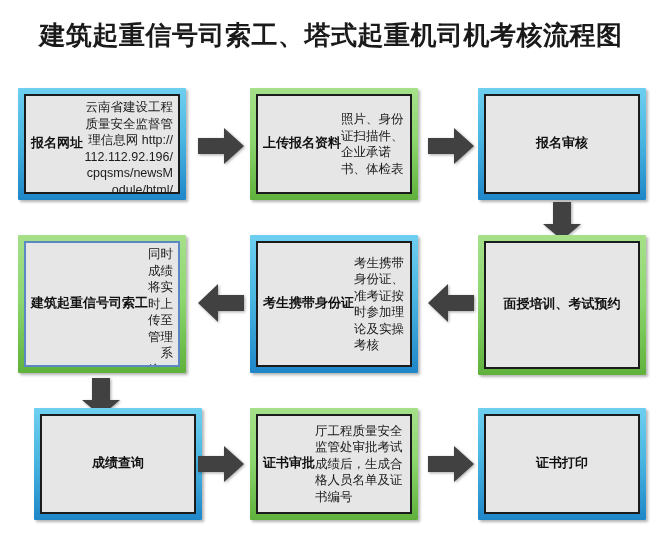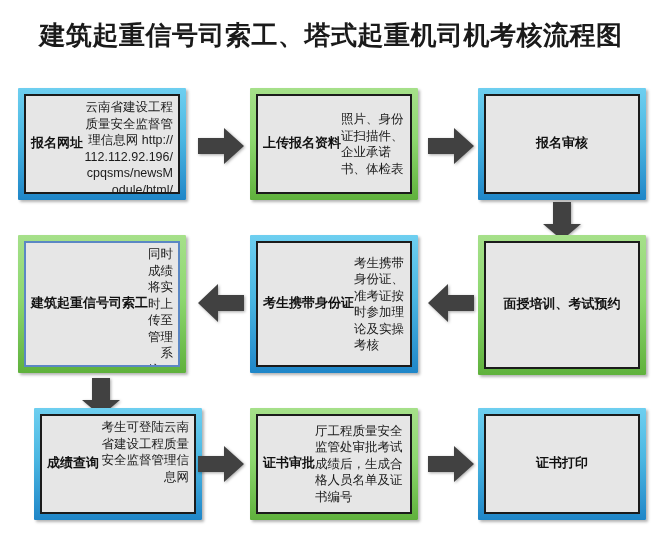--- a/index.html
+++ b/index.html
@@ -164,21 +164,20 @@
 
 <div class="arrow" style="left:80px; top:376px;">
   <svg width="42" height="42" viewBox="0 0 42 42">
     <path d="M12,2 L30,2 L30,24 L40,24 L21,40 L2,24 L12,24 Z" fill="#414141"></path>
   </svg>
 </div>
 
 <div class="node cyan" style="left:34px; top:408px; width:168px; height:112px;">
   <div class="node-inner">
     <div class="node-heading">成绩查询</div>
-    <div class="node-body left">考生可登陆云南省建设工程质量安全监督管理信息网</div>
   </div>
 </div>
 
 <div class="arrow" style="left:196px; top:444px;">
   <svg width="50" height="40" viewBox="0 0 50 40">
     <path d="M2,12 L28,12 L28,2 L48,20 L28,38 L28,28 L2,28 Z" fill="#414141"></path>
   </svg>
 </div>
 
 <div class="node green" style="left:250px; top:408px; width:168px; height:112px;">

